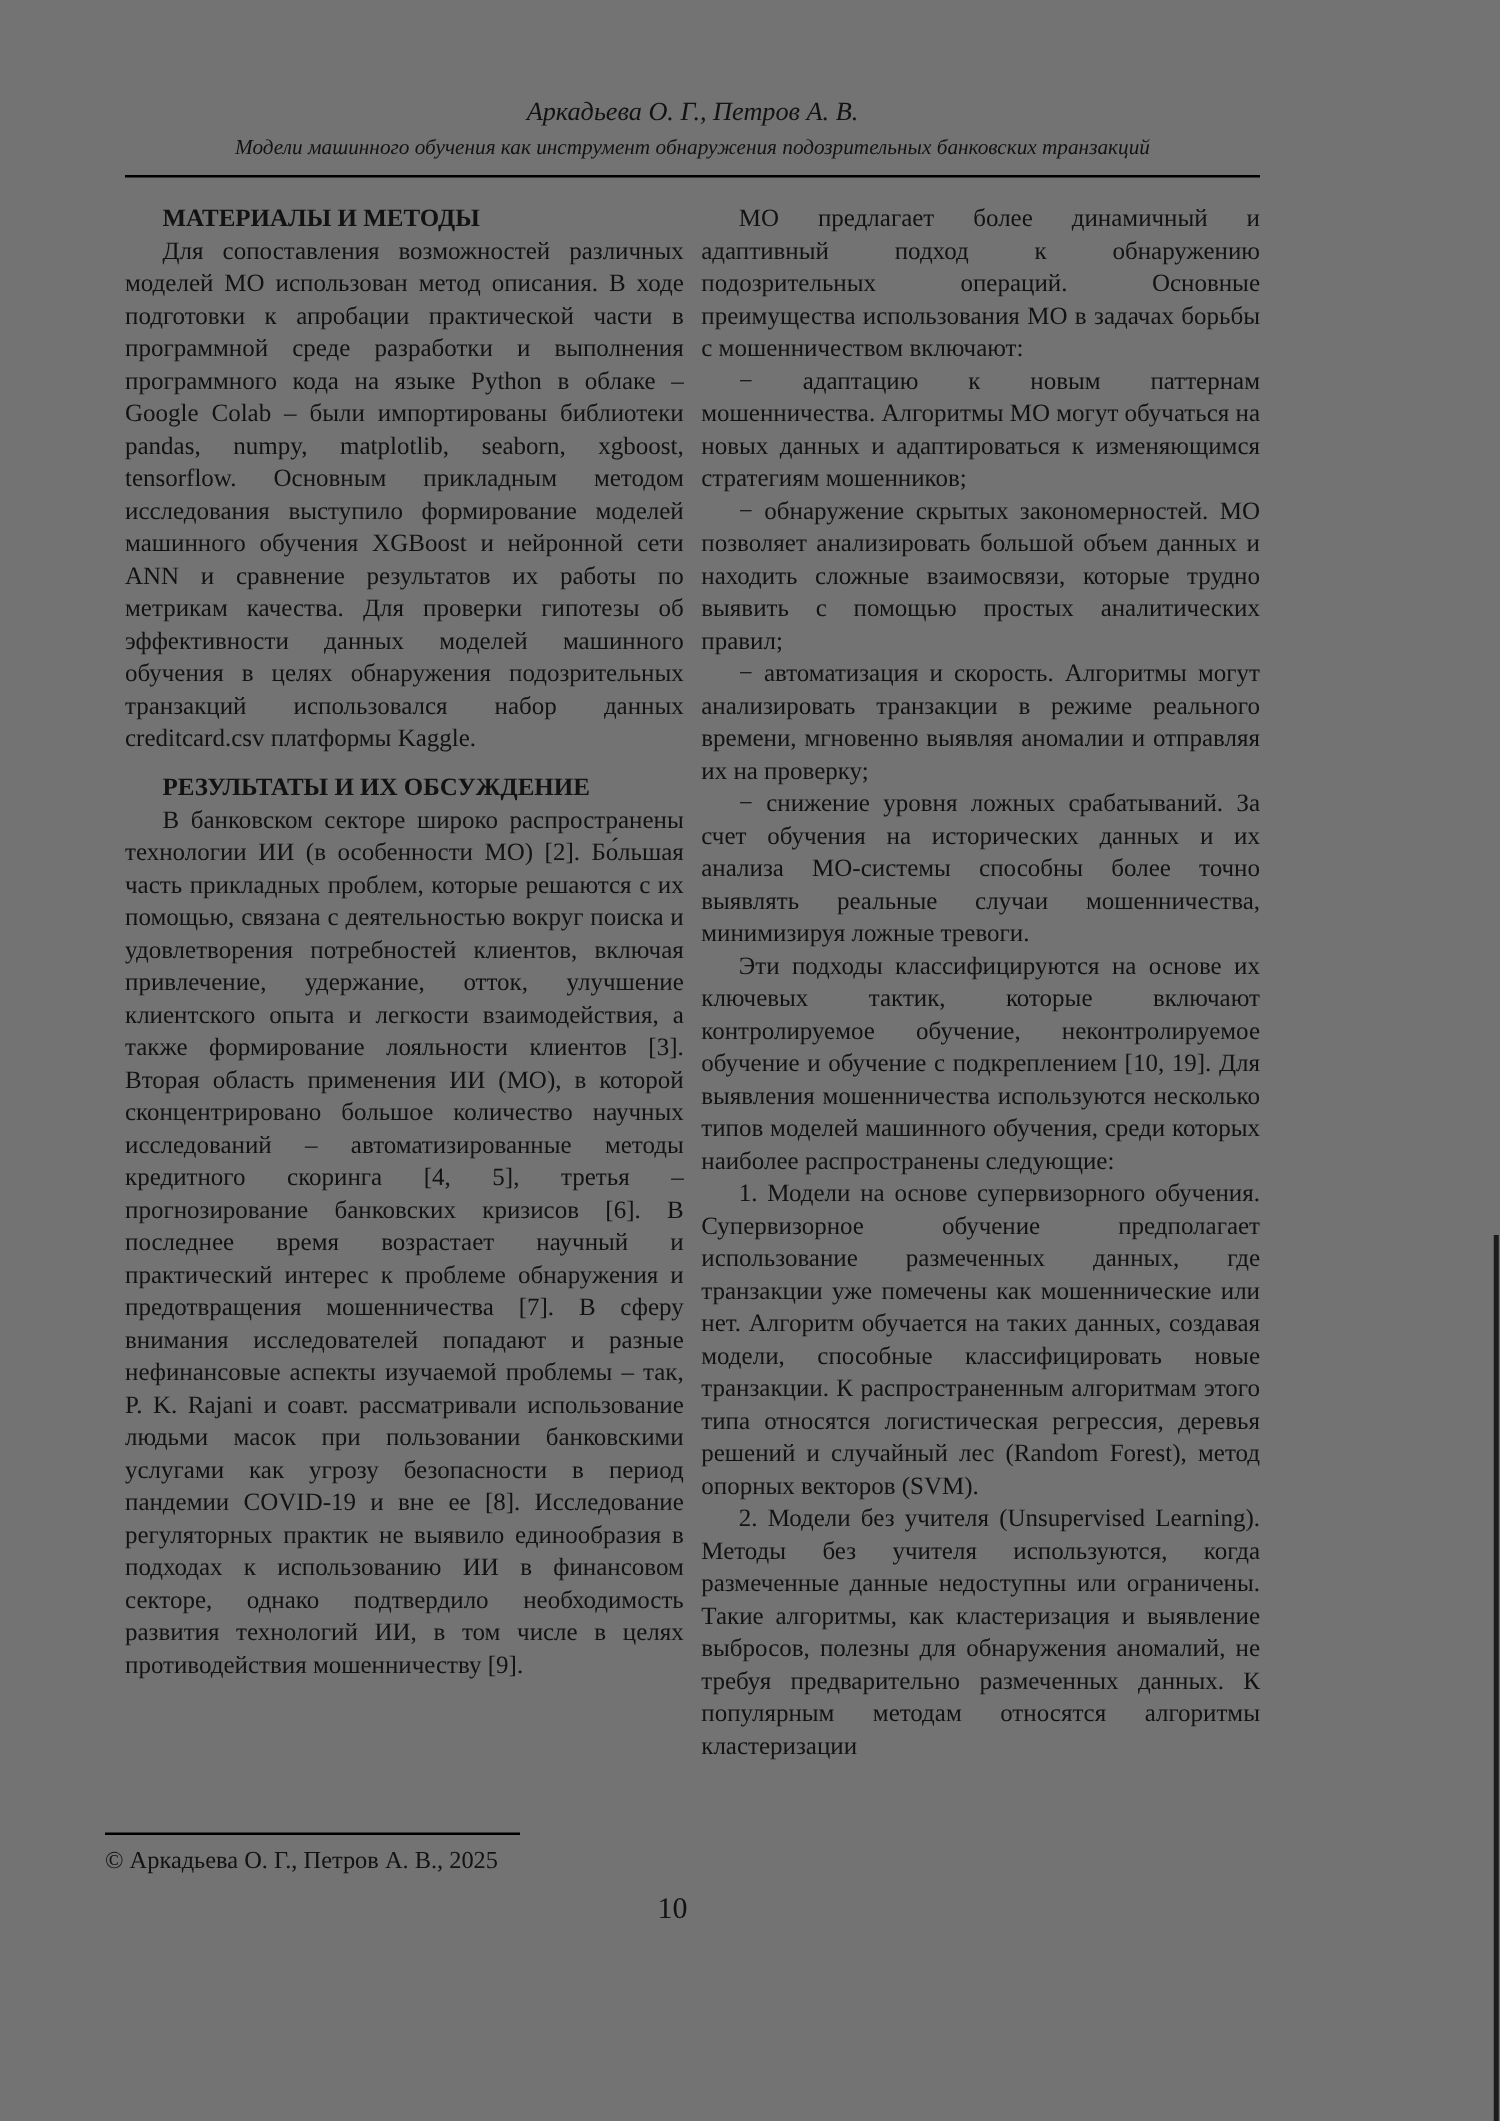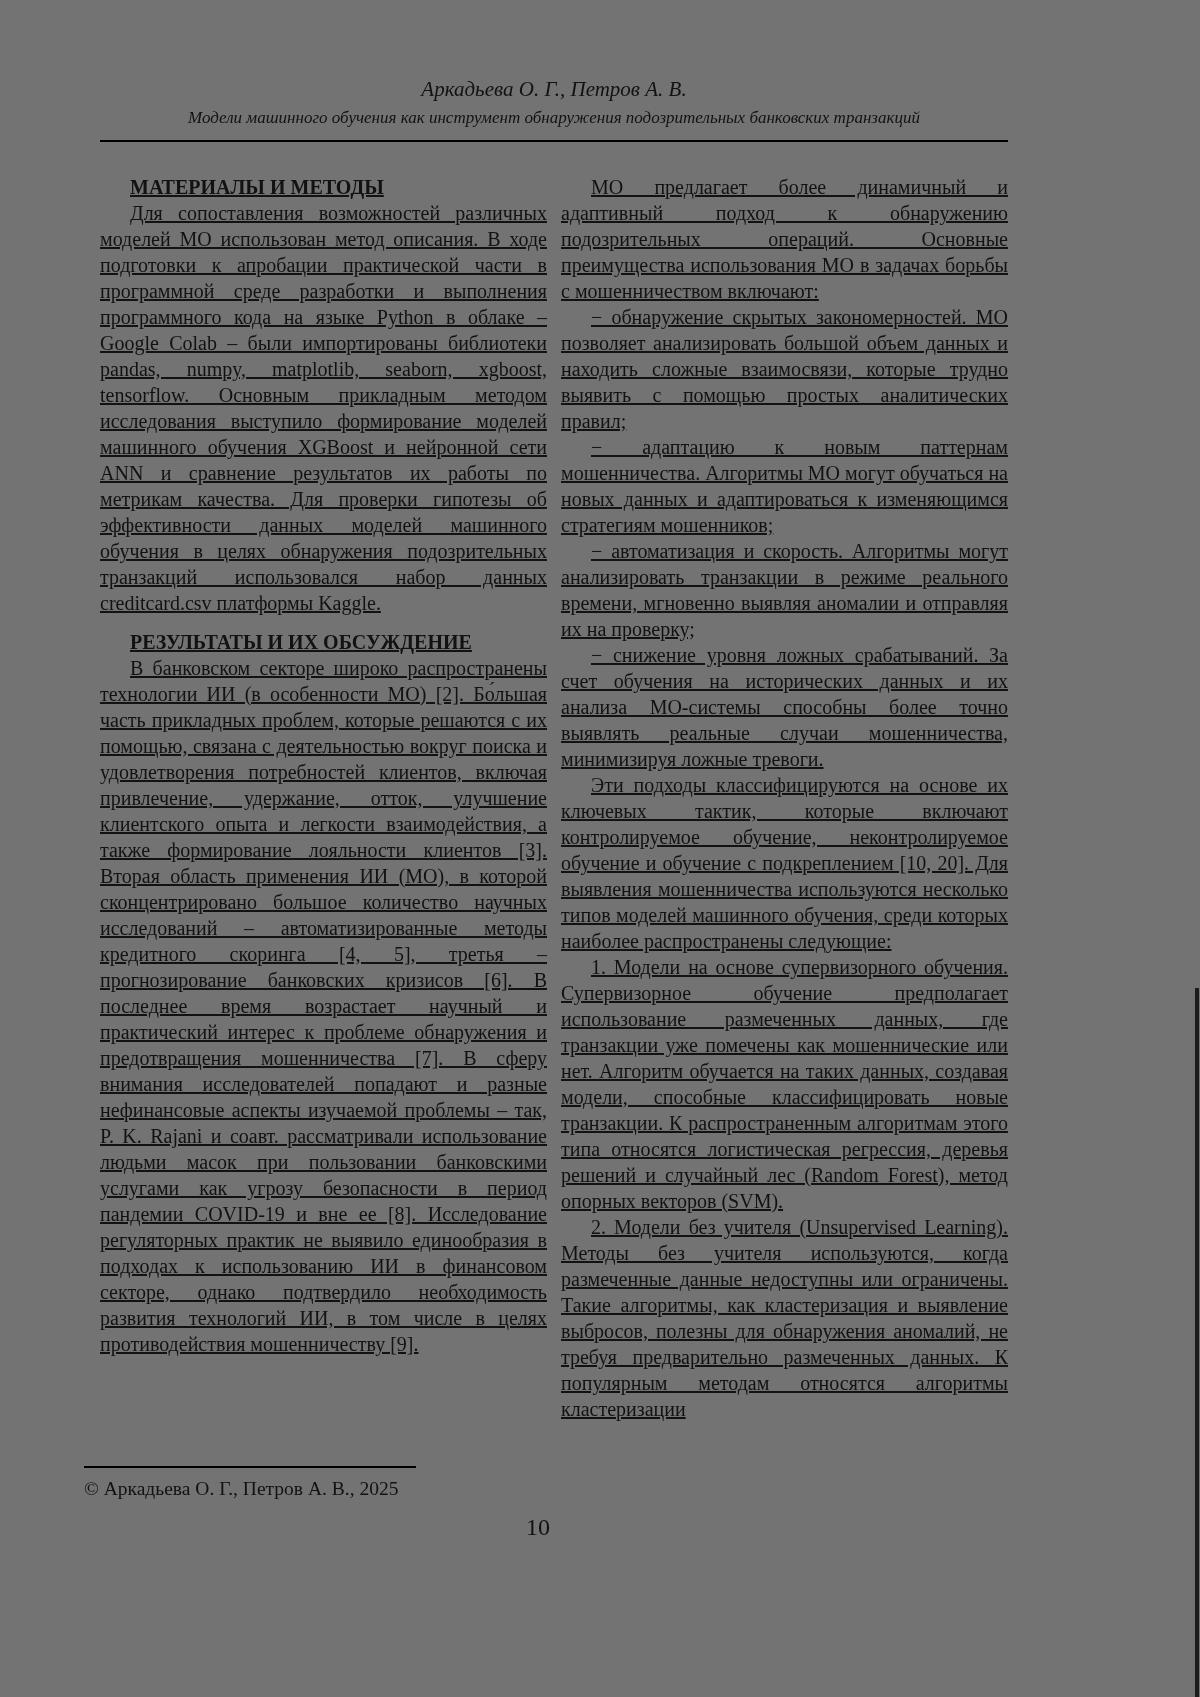--- a/index.html
+++ b/index.html
@@ -37,22 +37,21 @@
     margin-top: 2px;
   }
   .header-rule {
     border: 0;
     border-top: 2.5px solid #000;
     margin: 9px 0 0 0;
   }
   .columns {
     display: flex;
     gap: 14px;
-    margin-top: 32px;
-    text-decoration: underline;
+    margin-top: 20px;
   }
   .col {
     flex: 1;
     min-width: 0;
     text-align: justify;
     font-size: 20px;
     line-height: 26px;
   }
   .col p {
     margin: 0;
@@ -117,25 +116,25 @@
       <div class="col">
         <h2 class="section-heading">МАТЕРИАЛЫ И МЕТОДЫ</h2>
         <p>Для сопоставления возможностей различных моделей МО использован метод описания. В ходе подготовки к апробации практической части в программной среде разработки и выполнения программного кода на языке Python в облаке – Google Colab – были импортированы библиотеки pandas, numpy, matplotlib, seaborn, xgboost, tensorflow. Основным прикладным методом исследования выступило формирование моделей машинного обучения XGBoost и нейронной сети ANN и сравнение результатов их работы по метрикам качества. Для проверки гипотезы об эффективности данных моделей машинного обучения в целях обнаружения подозрительных транзакций использовался набор данных creditcard.csv платформы Kaggle.</p>
 
         <h2 class="section-heading spaced">РЕЗУЛЬТАТЫ И ИХ ОБСУЖДЕНИЕ</h2>
         <p>В банковском секторе широко распространены технологии ИИ (в особенности МО) [2]. Бо́льшая часть прикладных проблем, которые решаются с их помощью, связана с деятельностью вокруг поиска и удовлетворения потребностей клиентов, включая привлечение, удержание, отток, улучшение клиентского опыта и легкости взаимодействия, а также формирование лояльности клиентов [3]. Вторая область применения ИИ (МО), в которой сконцентрировано большое количество научных исследований – автоматизированные методы кредитного скоринга [4, 5], третья – прогнозирование банковских кризисов [6]. В последнее время возрастает научный и практический интерес к проблеме обнаружения и предотвращения мошенничества [7]. В сферу внимания исследователей попадают и разные нефинансовые аспекты изучаемой проблемы – так, P. K. Rajani и соавт. рассматривали использование людьми масок при пользовании банковскими услугами как угрозу безопасности в период пандемии COVID-19 и вне ее [8]. Исследование регуляторных практик не выявило единообразия в подходах к использованию ИИ в финансовом секторе, однако подтвердило необходимость развития технологий ИИ, в том числе в целях противодействия мошенничеству [9].</p>
       </div>
 
       <div class="col">
         <p>МО предлагает более динамичный и адаптивный подход к обнаружению подозрительных операций. Основные преимущества использования МО в задачах борьбы с мошенничеством включают:</p>
+        <p>− адаптацию к новым паттернам мошенничества. Алгоритмы МО могут обучаться на новых данных и адаптироваться к изменяющимся стратегиям мошенников;</p>
         <p>− обнаружение скрытых закономерностей. МО позволяет анализировать большой объем данных и находить сложные взаимосвязи, которые трудно выявить с помощью простых аналитических правил;</p>
-        <p>− адаптацию к новым паттернам мошенничества. Алгоритмы МО могут обучаться на новых данных и адаптироваться к изменяющимся стратегиям мошенников;</p>
         <p>− автоматизация и скорость. Алгоритмы могут анализировать транзакции в режиме реального времени, мгновенно выявляя аномалии и отправляя их на проверку;</p>
         <p>− снижение уровня ложных срабатываний. За счет обучения на исторических данных и их анализа МО-системы способны более точно выявлять реальные случаи мошенничества, минимизируя ложные тревоги.</p>
-        <p>Эти подходы классифицируются на основе их ключевых тактик, которые включают контролируемое обучение, неконтролируемое обучение и обучение с подкреплением [10, 20]. Для выявления мошенничества используются несколько типов моделей машинного обучения, среди которых наиболее распространены следующие:</p>
+        <p>Эти подходы классифицируются на основе их ключевых тактик, которые включают контролируемое обучение, неконтролируемое обучение и обучение с подкреплением [10, 19]. Для выявления мошенничества используются несколько типов моделей машинного обучения, среди которых наиболее распространены следующие:</p>
         <p>1. Модели на основе супервизорного обучения. Супервизорное обучение предполагает использование размеченных данных, где транзакции уже помечены как мошеннические или нет. Алгоритм обучается на таких данных, создавая модели, способные классифицировать новые транзакции. К распространенным алгоритмам этого типа относятся логистическая регрессия, деревья решений и случайный лес (Random Forest), метод опорных векторов (SVM).</p>
         <p>2. Модели без учителя (Unsupervised Learning). Методы без учителя используются, когда размеченные данные недоступны или ограничены. Такие алгоритмы, как кластеризация и выявление выбросов, полезны для обнаружения аномалий, не требуя предварительно размеченных данных. К популярным методам относятся алгоритмы кластеризации</p>
       </div>
 
     </div>
   </div>
 
   <div class="footer">
     <hr class="footer-rule">
     <p class="copyright">© Аркадьева О. Г., Петров А. В., 2025</p>

